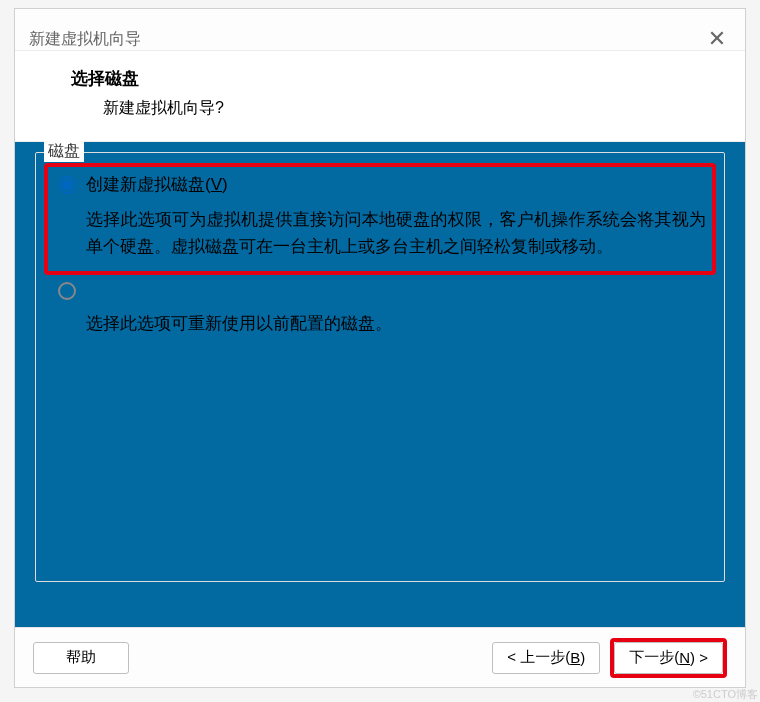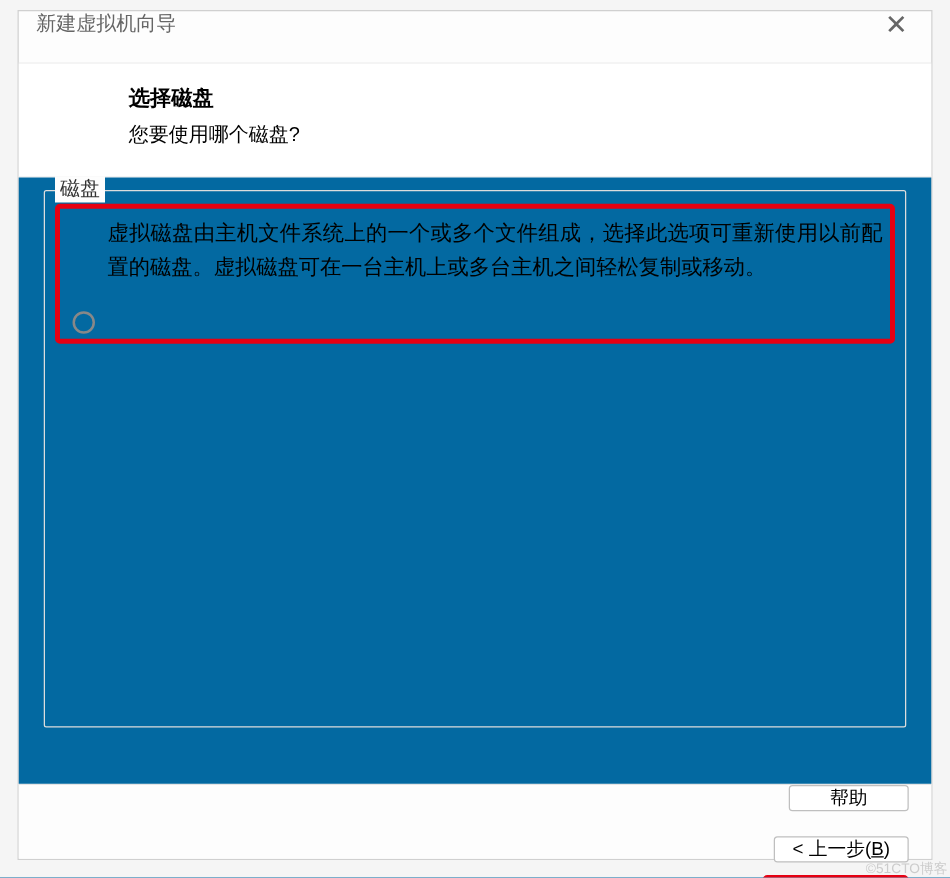--- a/index.html
+++ b/index.html
@@ -17,21 +17,21 @@
       width: 732px;
       height: 680px;
       background: #fdfdfd;
       border: 1px solid #d0d0d0;
       display: flex;
       flex-direction: column;
     }
     .titlebar {
       height: 42px;
       display: flex;
-      align-items: flex-start;
+      align-items: flex-end;
       justify-content: space-between;
       padding: 0 14px;
       border-bottom: 1px solid #ececec;
     }
     .titlebar-title {
       font-size: 16px;
       color: #666;
     }
     .close-x {
       font-size: 22px;
@@ -44,21 +44,20 @@
     .header {
       padding: 16px 28px 22px 56px;
       background: #fff;
       border-bottom: 1px solid #eee;
     }
     .header-title {
       font-size: 17px;
       font-weight: bold;
       color: #000;
       margin-bottom: 8px;
-      margin-left: 32px;
     }
     .header-sub {
       font-size: 16px;
       color: #000;
       margin-left: 32px;
     }
     .content {
       flex: 1;
       padding: 10px 20px 10px 20px;
       position: relative;
@@ -131,25 +130,24 @@
       top: 10px;
       left: 8px;
       width: 672px;
       height: 112px;
       pointer-events: none;
     }
     .footer {
       height: 60px;
       border-top: 1px solid #e5e5e5;
       display: flex;
-      align-items: flex-end;
+      align-items: center;
       padding: 0 18px;
       background: #fdfdfd;
       gap: 10px;
-      flex-direction: column;
     }
     .btn {
       height: 32px;
       min-width: 96px;
       border: 1px solid #bfbfbf;
       background: #fff;
       border-radius: 3px;
       font-size: 15px;
       color: #000;
       display: inline-flex;
@@ -179,37 +177,42 @@
 <body>
 
 <div class="dialog">
   <div class="titlebar">
     <span class="titlebar-title">新建虚拟机向导</span>
     <span class="close-x">✕</span>
   </div>
 
   <div class="header">
     <div class="header-title">选择磁盘</div>
-    <div class="header-sub">您要使用哪个磁盘?</div>
+    <div class="header-sub">新建虚拟机向导?</div>
   </div>
 
   <div class="content">
     <div class="fieldset">
       <span class="fieldset-legend">磁盘</span>
 
       <div class="highlight-1"></div>
 
       <div class="option">
-        <div class="option-desc">虚拟磁盘由主机文件系统上的一个或多个文件组成，选择此选项可重新使用以前配置的磁盘。虚拟磁盘可在一台主机上或多台主机之间轻松复制或移动。</div>
+        <div class="option-row">
+          <span class="radio selected"></span>
+          <span class="option-label"><span>创建新虚拟磁盘(</span><span class="shortcut">V</span><span>)</span></span>
+        </div>
+        <div class="option-desc">选择此选项可为虚拟机提供直接访问本地硬盘的权限，客户机操作系统会将其视为单个硬盘。虚拟磁盘可在一台主机上或多台主机之间轻松复制或移动。</div>
       </div>
 
       <div class="option">
         <div class="option-row">
           <span class="radio"></span>
         </div>
+        <div class="option-desc">选择此选项可重新使用以前配置的磁盘。</div>
       </div>
 
     </div>
   </div>
 
   <div class="footer">
     <button class="btn">帮助</button>
     <span class="spacer"></span>
     <button class="btn">
         <span>&lt; 上一步(</span>

